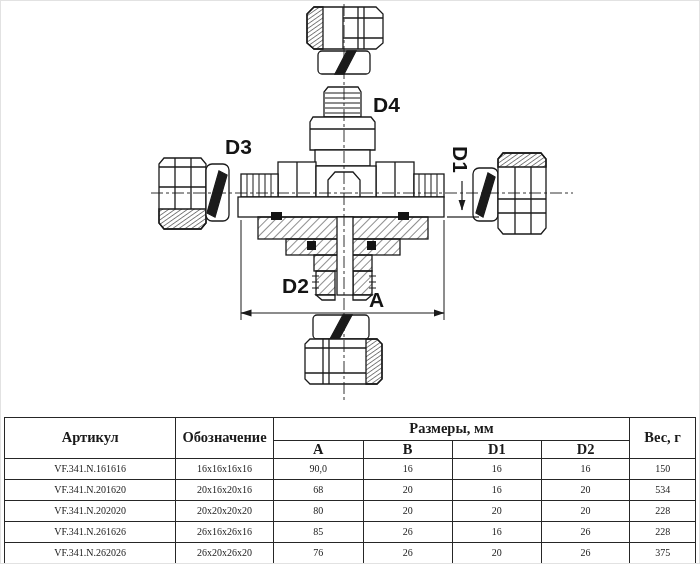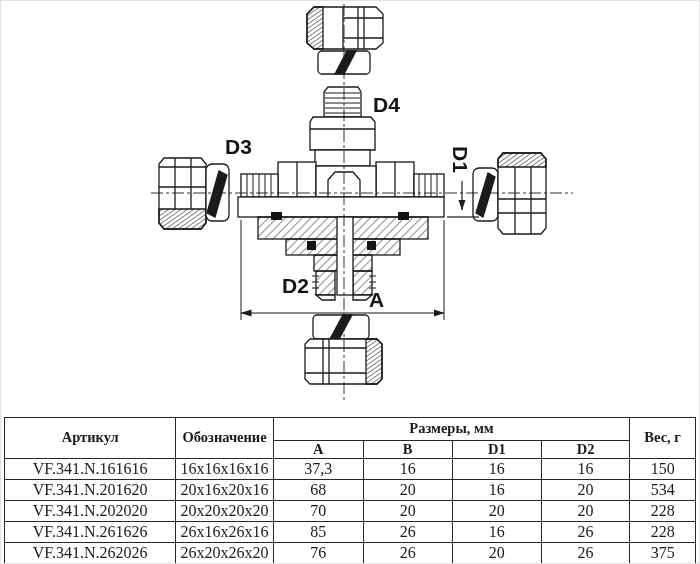--- a/index.html
+++ b/index.html
@@ -22,21 +22,21 @@
     table-layout:fixed;
     color:#1a1a1a;
   }
   table.spec th, table.spec td{
     border:1.6px solid #262626;
     text-align:center;vertical-align:middle;
     padding:0 2px;line-height:1.05;
     overflow:hidden;white-space:nowrap;
   }
   table.spec th{font-weight:bold;font-size:14.5px;}
-  table.spec td{font-weight:normal;font-size:16px;}
+  table.spec td{font-weight:normal;font-size:10px;}
   thead tr.h1{height:23px;}
   thead tr.h2{height:18px;}
   tbody tr{height:21px;}
 </style>
 </head>
 <body>
 
 <div class="drawing-area">
 <svg width="700" height="413" viewBox="0 0 700 413">
   <defs>
@@ -219,39 +219,39 @@
         <th>A</th>
         <th>B</th>
         <th>D1</th>
         <th>D2</th>
       </tr>
     </thead>
     <tbody>
         <tr>
           <td>VF.341.N.161616</td>
           <td>16x16x16x16</td>
-          <td>37,3</td>
+          <td>90,0</td>
           <td>16</td>
           <td>16</td>
           <td>16</td>
           <td>150</td>
         </tr>
         <tr>
           <td>VF.341.N.201620</td>
           <td>20x16x20x16</td>
           <td>68</td>
           <td>20</td>
           <td>16</td>
           <td>20</td>
           <td>534</td>
         </tr>
         <tr>
           <td>VF.341.N.202020</td>
           <td>20x20x20x20</td>
-          <td>70</td>
+          <td>80</td>
           <td>20</td>
           <td>20</td>
           <td>20</td>
           <td>228</td>
         </tr>
         <tr>
           <td>VF.341.N.261626</td>
           <td>26x16x26x16</td>
           <td>85</td>
           <td>26</td>

